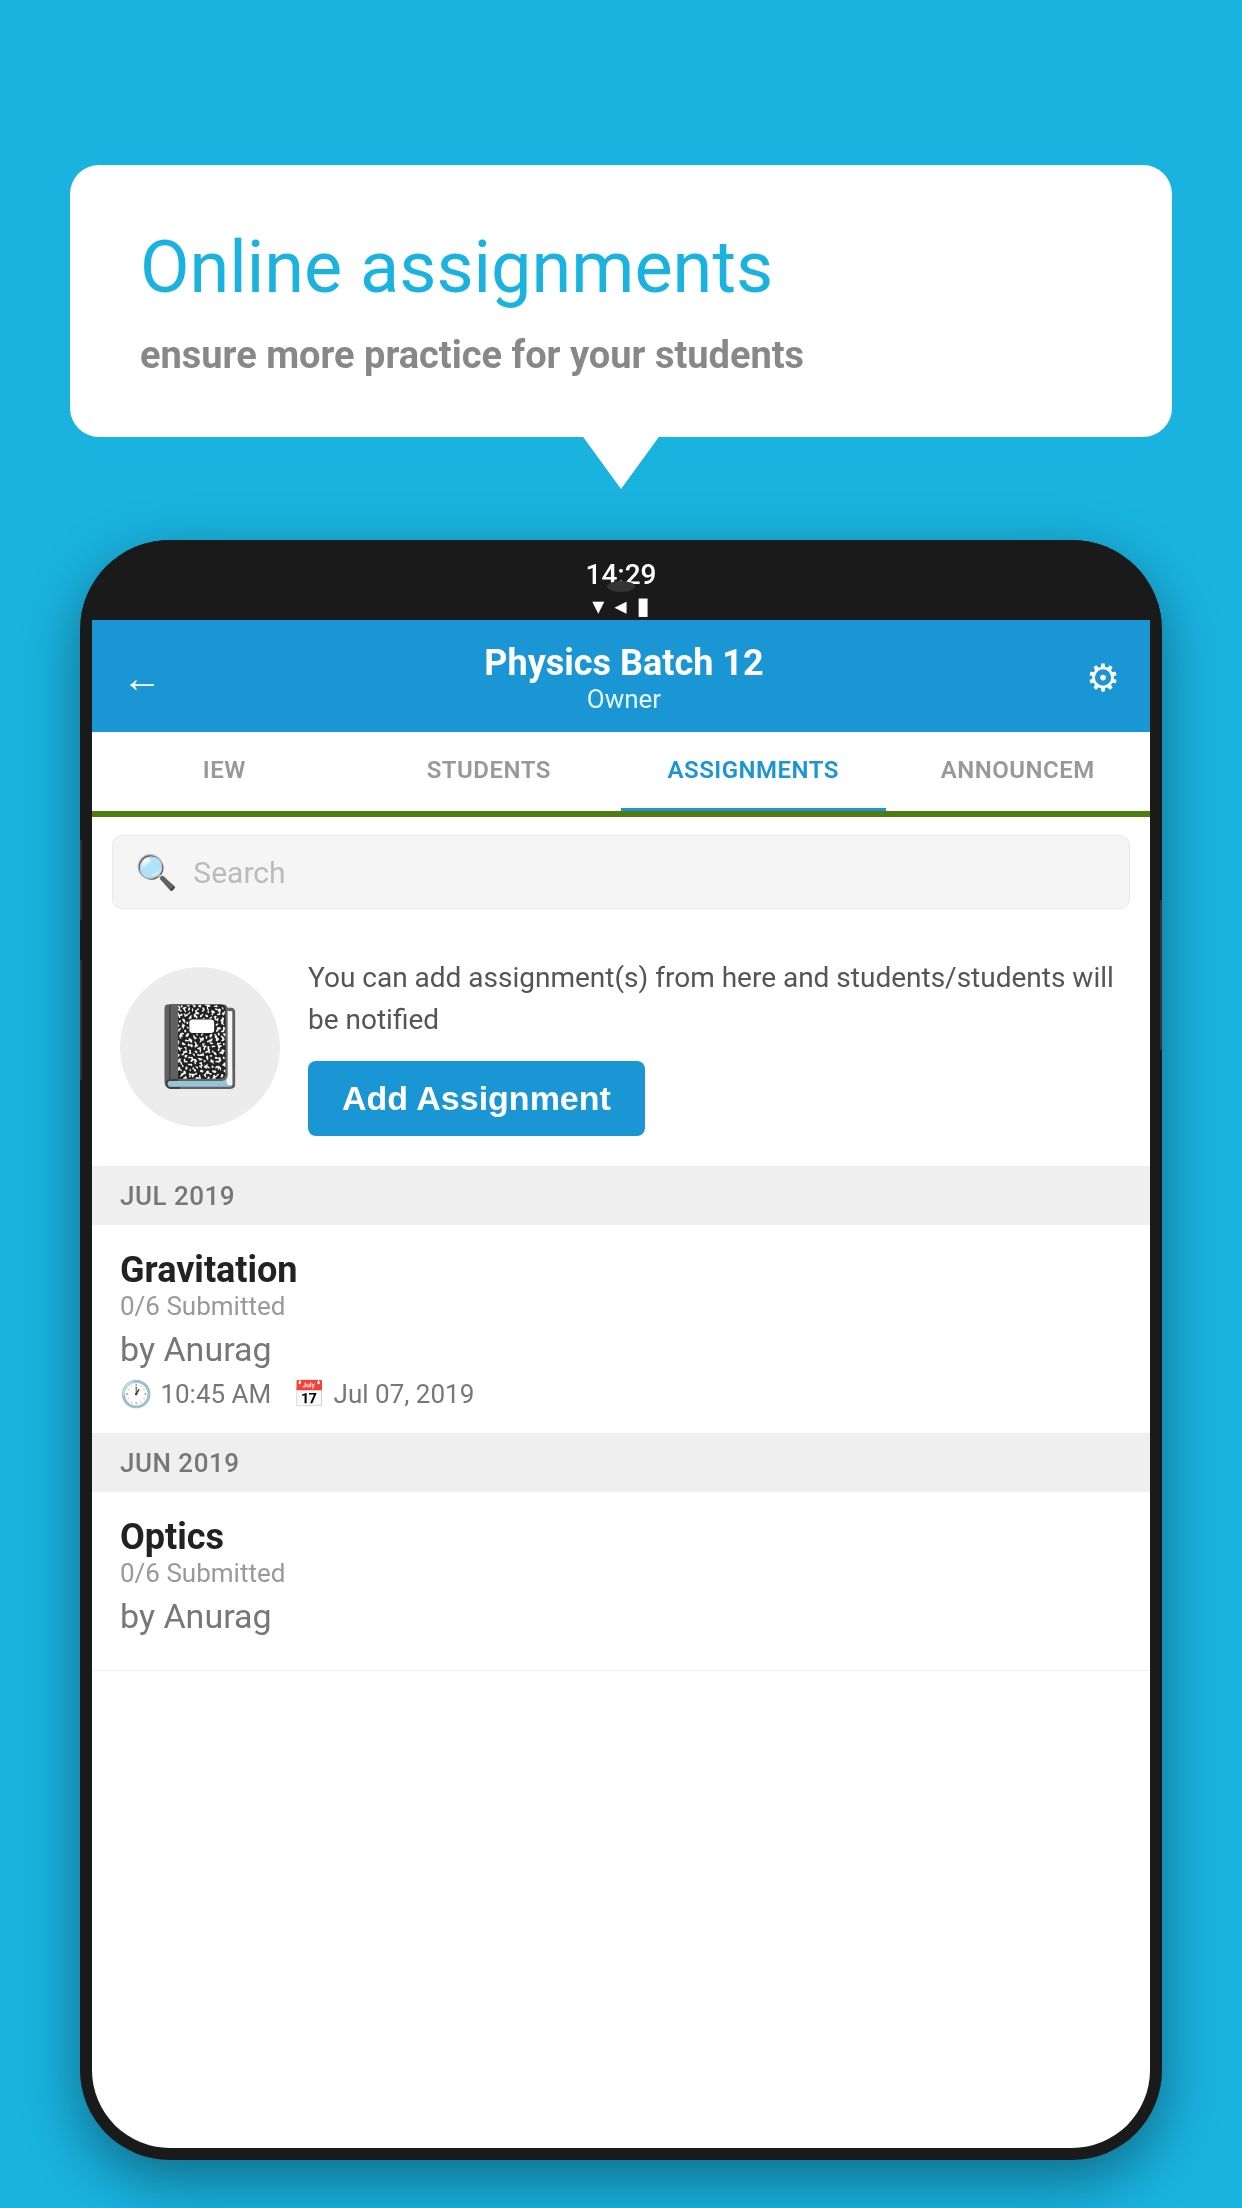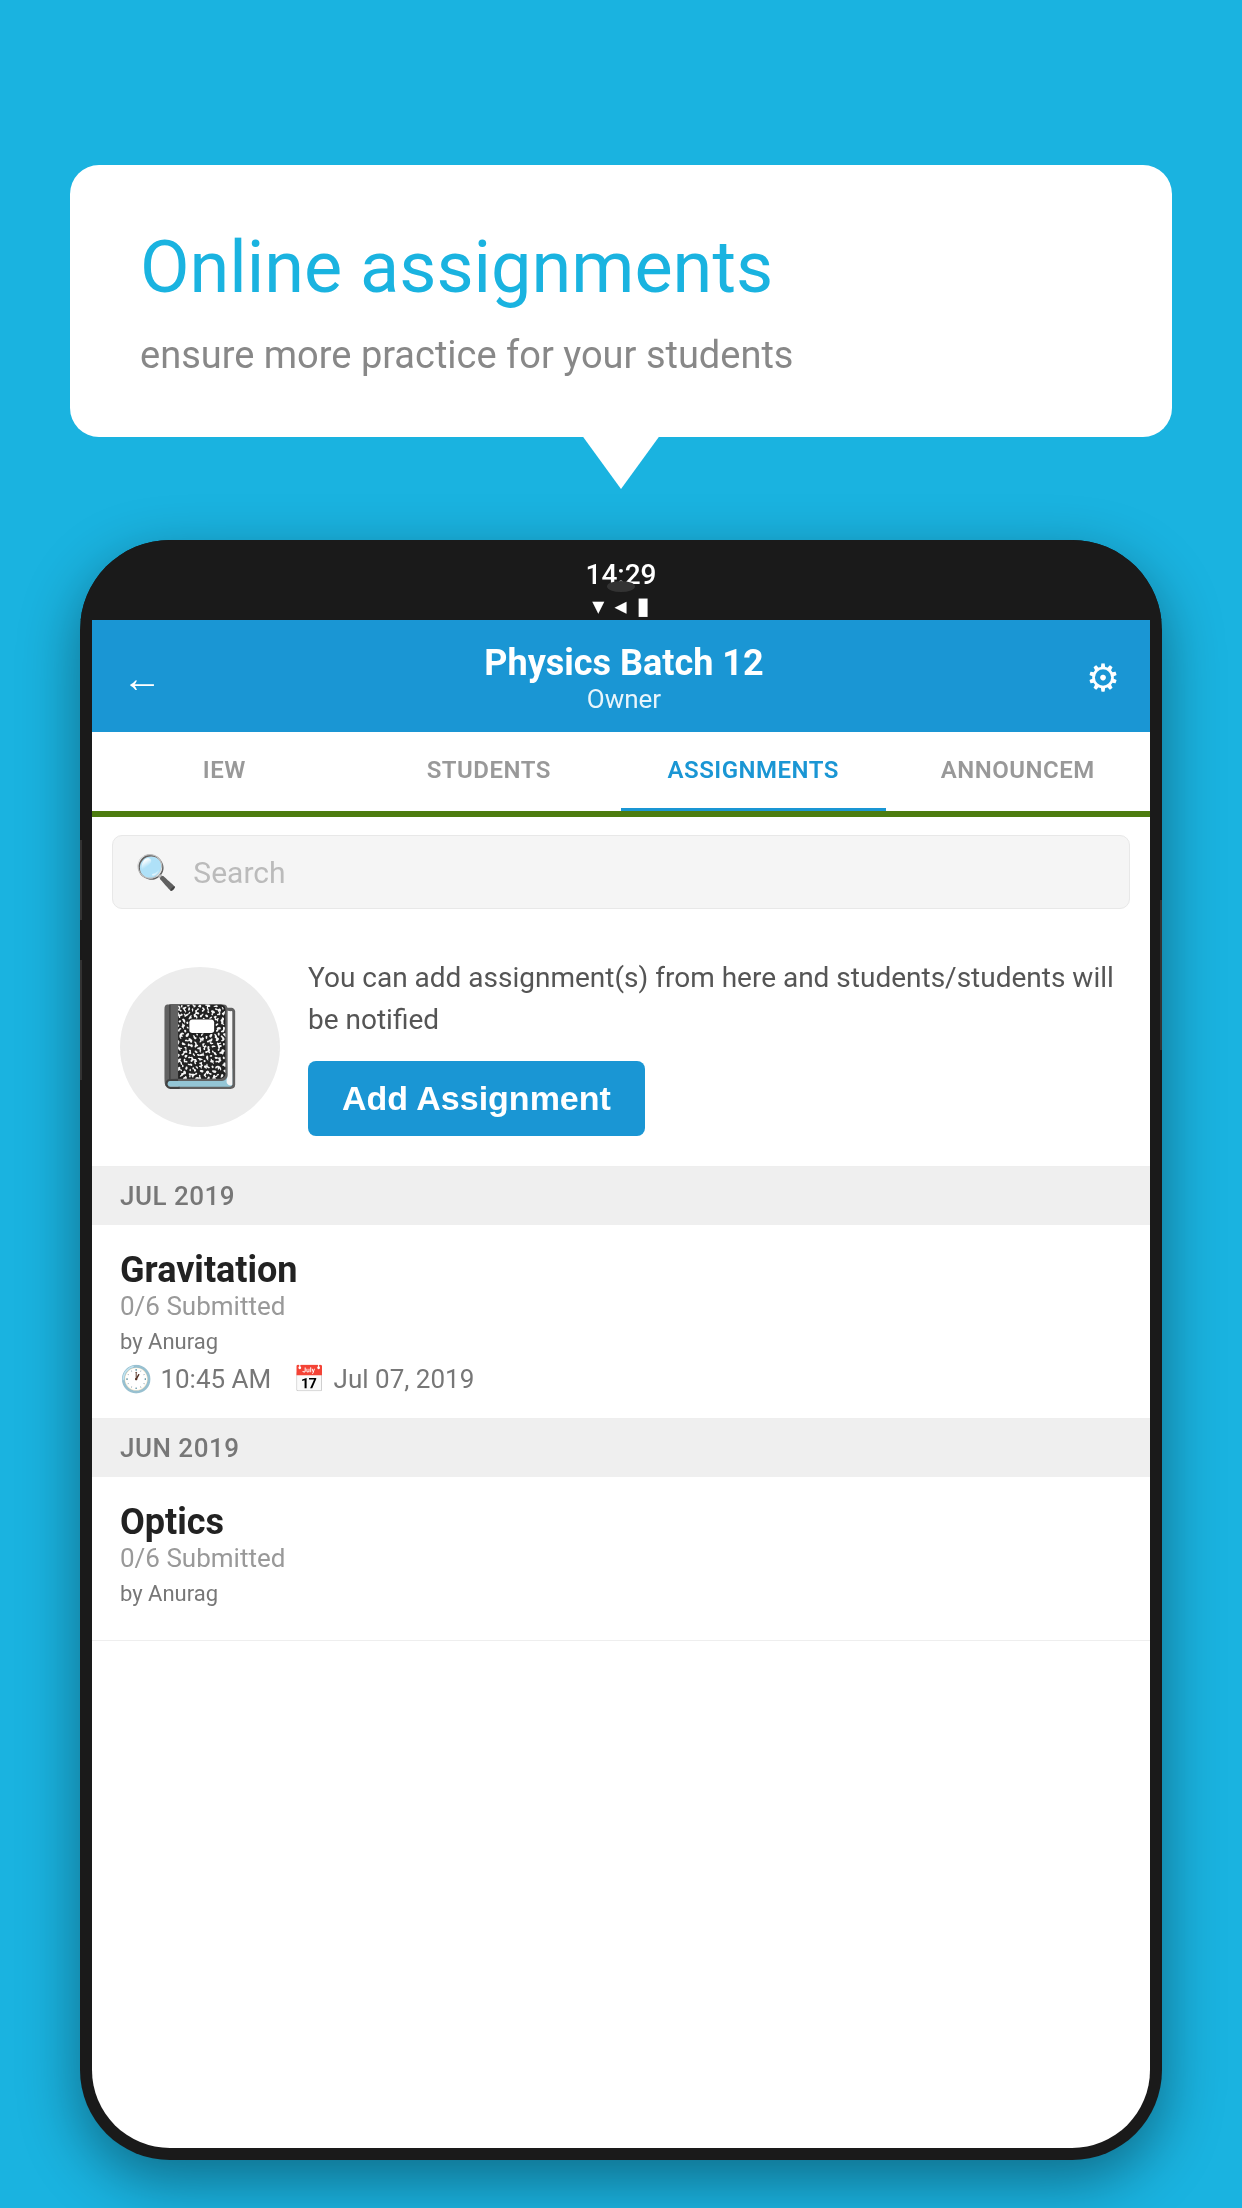--- a/index.html
+++ b/index.html
@@ -41,21 +41,21 @@
       font-size: 72px;
       color: #1ab3e0;
       font-weight: 400;
       line-height: 1.2;
       margin-bottom: 22px;
     }
 
     .bubble-subtitle {
       font-size: 38px;
       color: #888;
-      font-weight: 400;
+      font-weight: 700;
     }
 
     
     .phone {
       position: absolute;
       top: 540px;
       left: 80px;
       right: 80px;
       height: 1620px;
       background: #1a1a1a;
@@ -275,21 +275,21 @@
       font-weight: 700;
       color: #222;
     }
 
     .assignment-item-submitted {
       font-size: 26px;
       color: #999;
     }
 
     .assignment-item-author {
-      font-size: 22px;
+      font-size: 34px;
       color: #777;
       margin-bottom: 10px;
     }
 
     .assignment-item-meta {
       display: flex;
       align-items: center;
       gap: 22px;
       font-size: 26px;
       color: #777;

